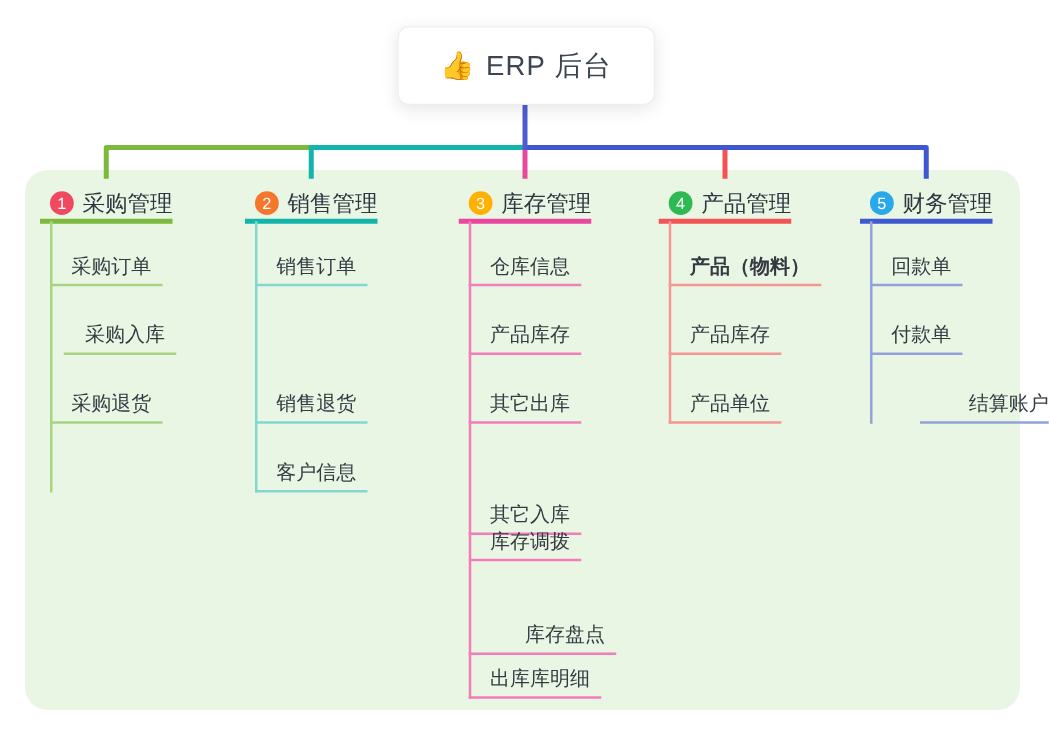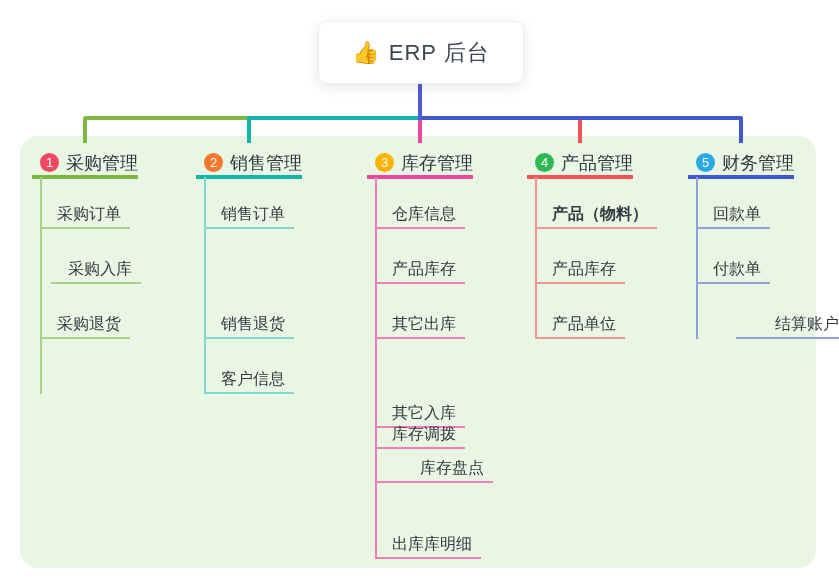--- a/index.html
+++ b/index.html
@@ -63,21 +63,21 @@
   <div class="btitle" style="left: 367px; border-color: rgb(232, 72, 157);">
     <span class="badge" style="background: rgb(254, 177, 2);">3</span>
     <span class="btext">库存管理</span>
   </div>
   <div class="vline" style="left: 375px; height: 382px; background: rgb(242, 126, 185);"></div>
   <div class="child" style="left: 375px; top: 201px; border-color: rgb(242, 126, 185);">仓库信息</div>
   <div class="child" style="left: 375px; top: 256px; border-color: rgb(242, 126, 185);">产品库存</div>
   <div class="child" style="left: 375px; top: 311px; border-color: rgb(242, 126, 185);">其它出库</div>
   <div class="child" style="left: 375px; top: 366px; border-color: rgb(242, 126, 185); margin-top: 34px;">其它入库</div>
   <div class="child" style="left: 375px; top: 421px; border-color: rgb(242, 126, 185);">库存调拨</div>
-  <div class="child" style="left: 375px; top: 455px; border-color: rgb(242, 126, 185); padding-left: 45px;">库存盘点</div>
+  <div class="child" style="left: 375px; top: 496px; border-color: rgb(242, 126, 185); padding-left: 45px;">库存盘点</div>
   <div class="child" style="left: 375px; top: 531px; border-color: rgb(242, 126, 185);">出库库明细</div>
 
   <div class="btitle" style="left: 527px; border-color: rgb(242, 83, 84);">
     <span class="badge" style="background: rgb(46, 186, 82);">4</span>
     <span class="btext">产品管理</span>
   </div>
   <div class="vline" style="left: 535px; height: 162px; background: rgb(245, 150, 147);"></div>
   <div class="child" style="left: 535px; top: 201px; border-color: rgb(245, 150, 147); font-weight: bold;">产品（物料）</div>
   <div class="child" style="left: 535px; top: 256px; border-color: rgb(245, 150, 147);">产品库存</div>
   <div class="child" style="left: 535px; top: 311px; border-color: rgb(245, 150, 147);">产品单位</div>

